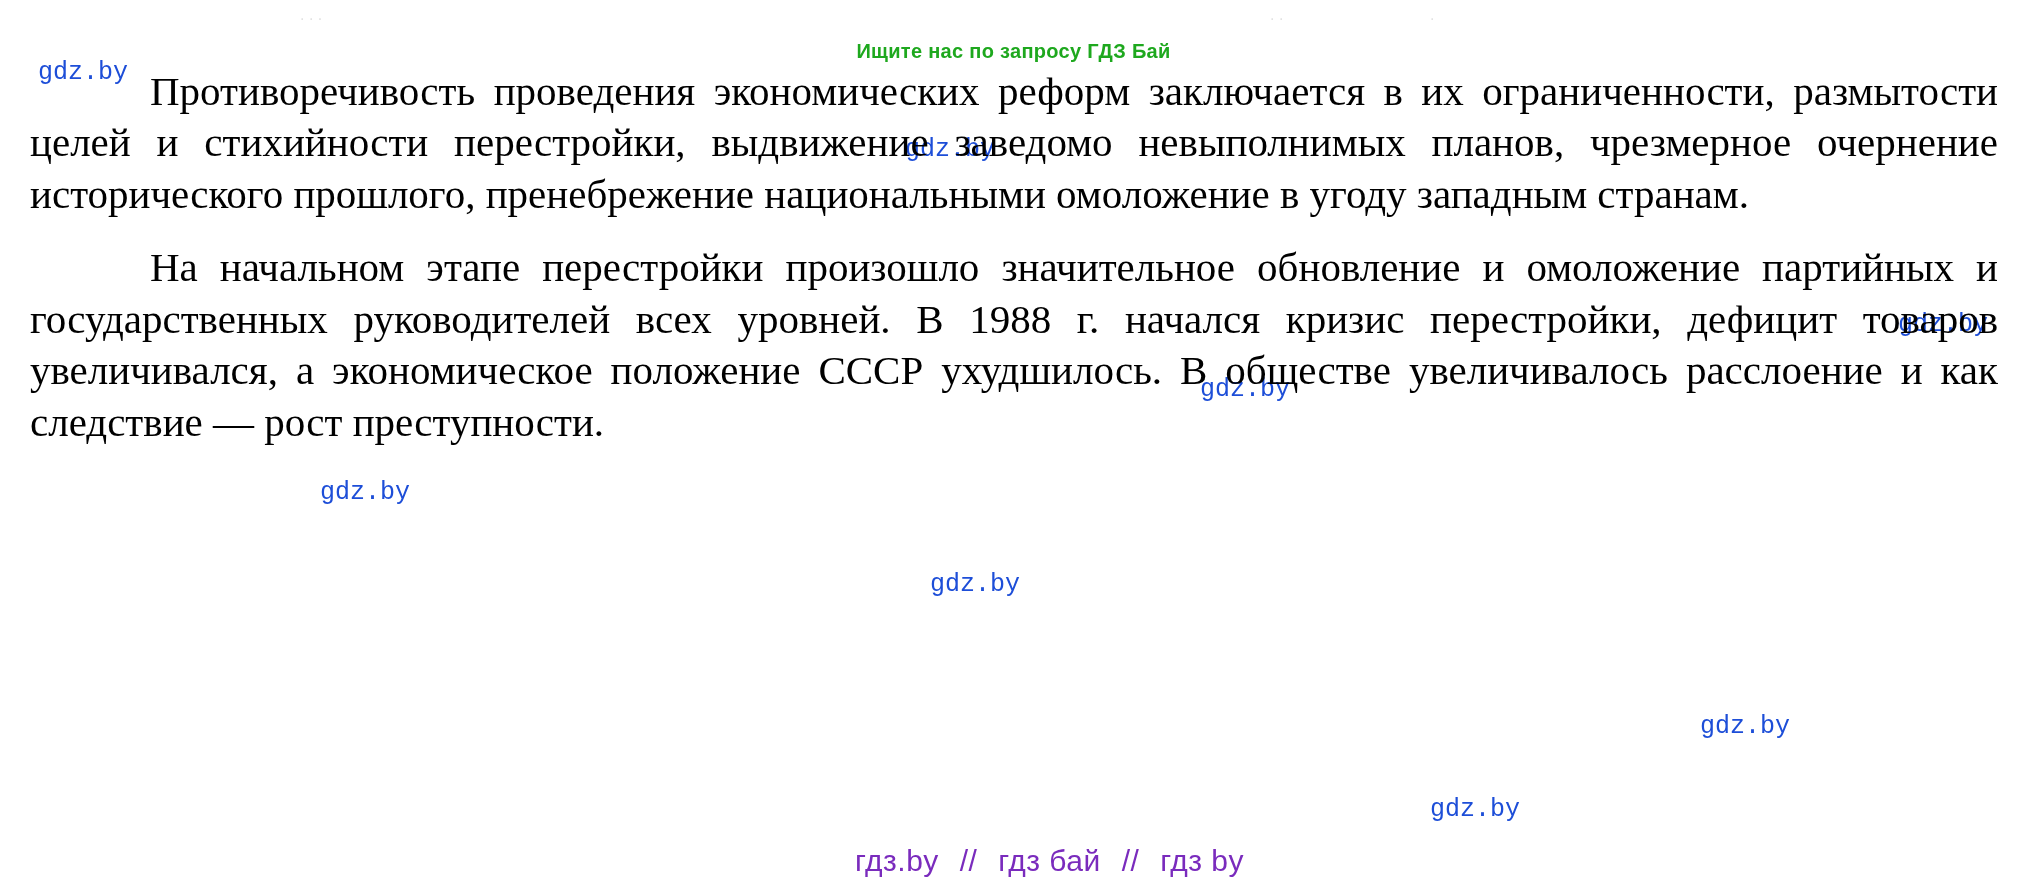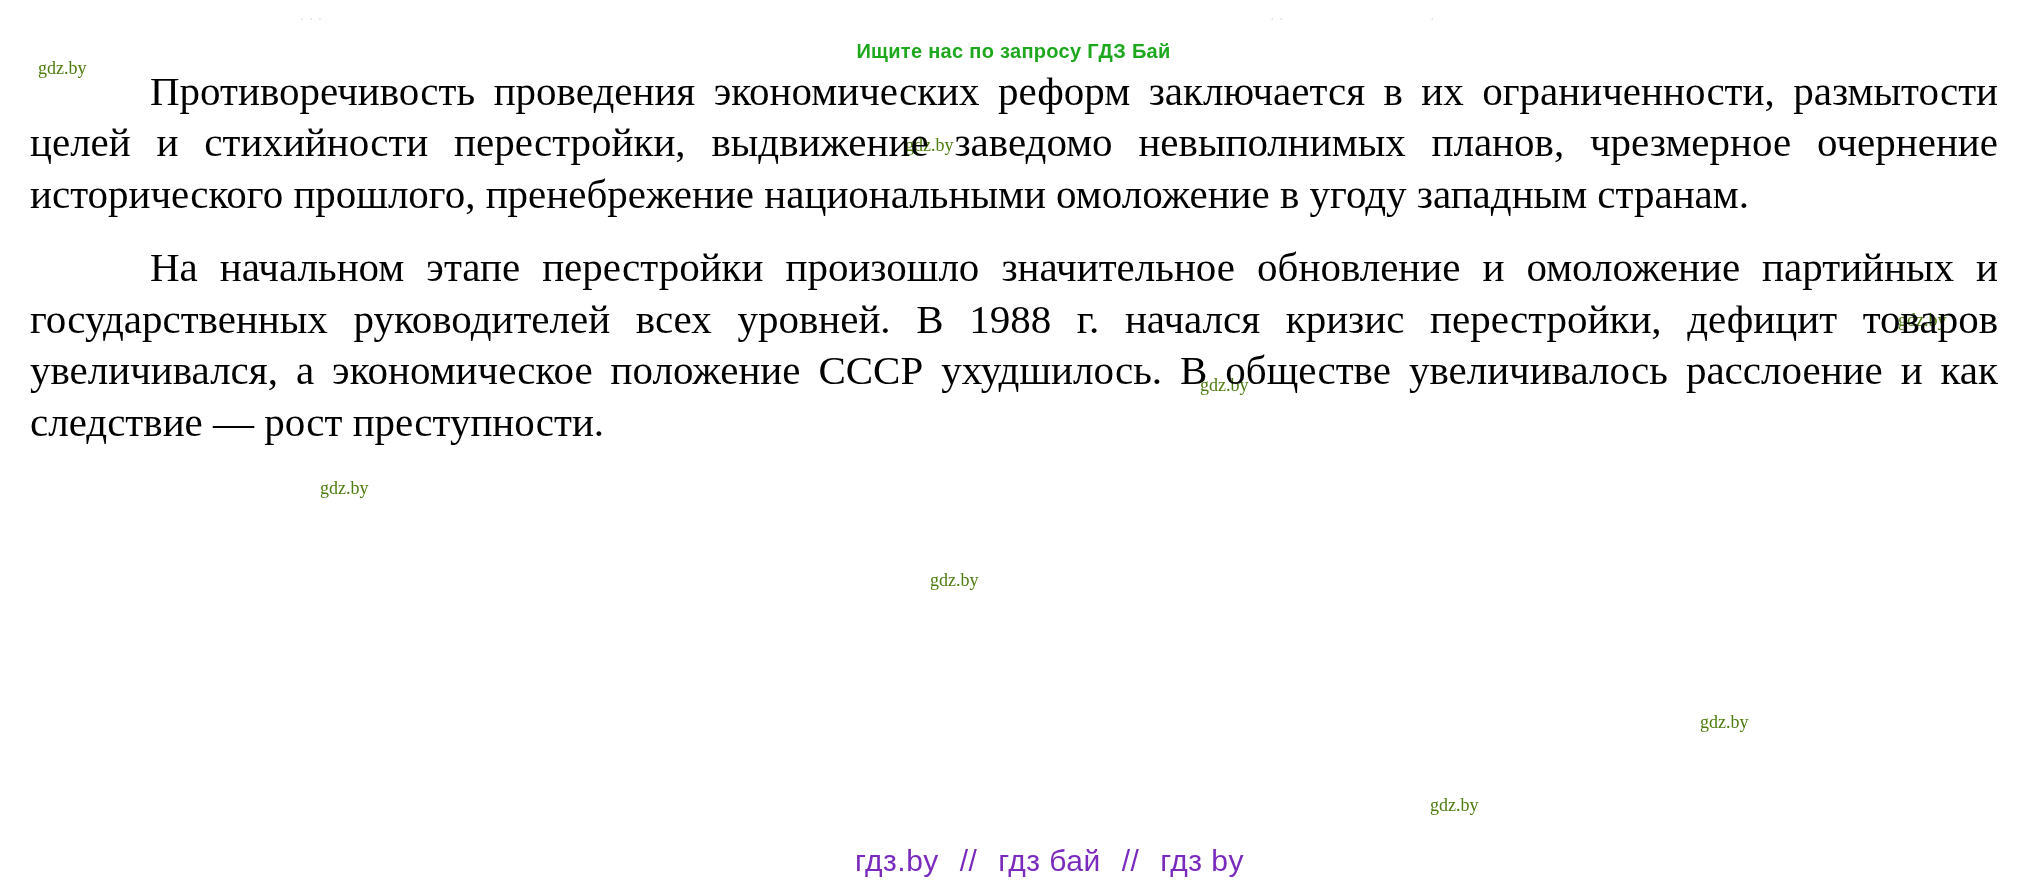--- a/index.html
+++ b/index.html
@@ -60,23 +60,23 @@
   p.para {
     text-indent: 120px;
   }
   .gap {
     height: 22px;
   }
 
   
   .wm {
     position: absolute;
-    font-family: Liberation Serif, serif;
-    color: #4d7c0f;
-    font-size: 18px;
+    font-family: Liberation Mono, monospace;
+    color: #1d4ed8;
+    font-size: 25px;
     white-space: nowrap;
     pointer-events: none;
   }
 
   .footer {
     position: absolute;
     left: 0;
     bottom: 10px;
     width: 100%;
     text-align: center;

